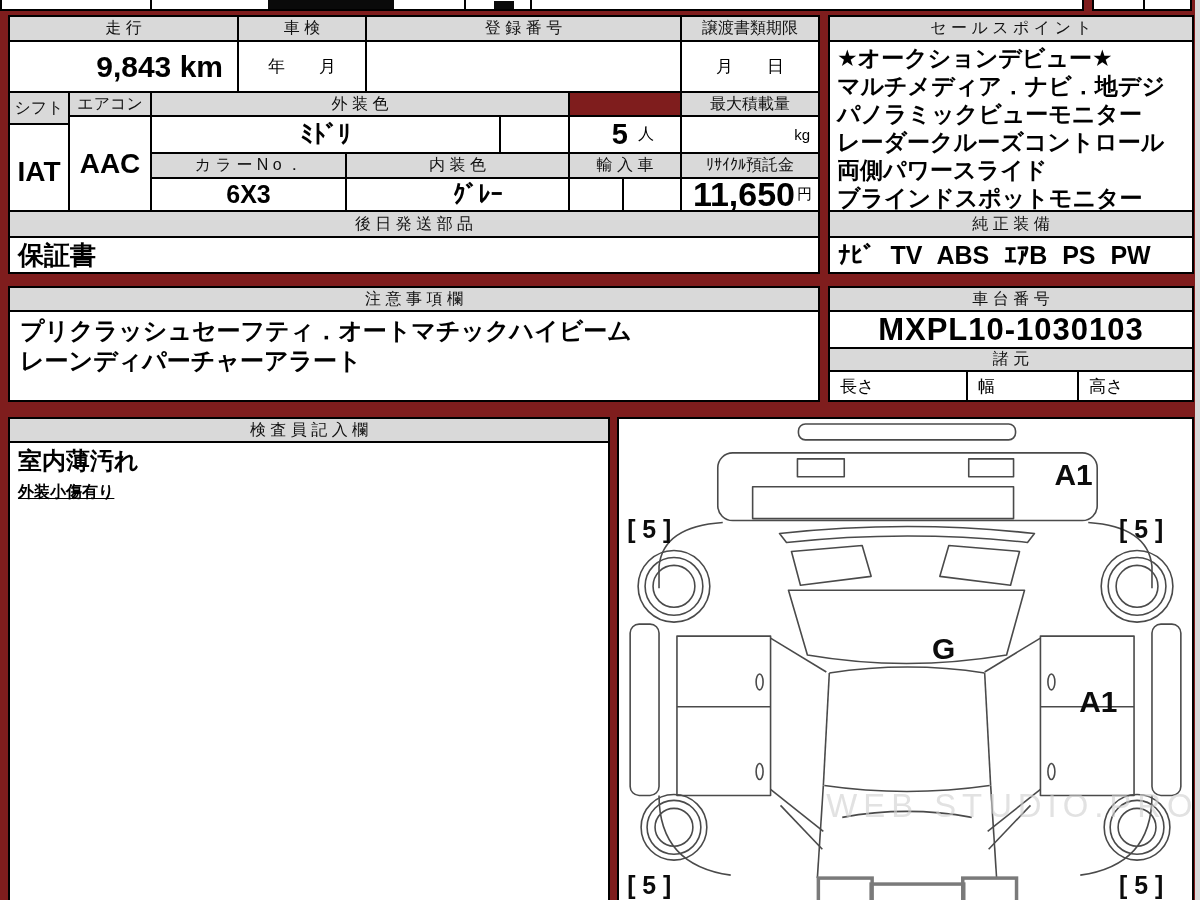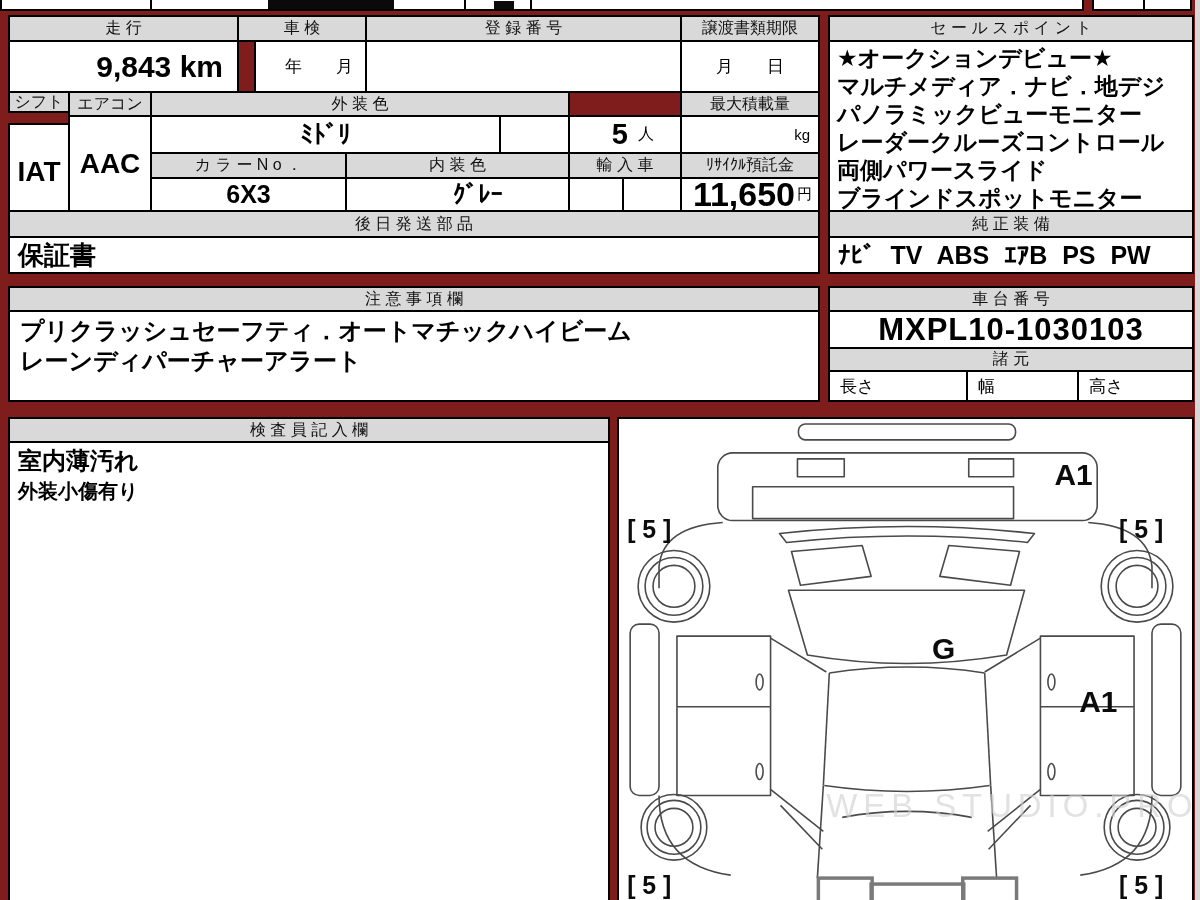--- a/index.html
+++ b/index.html
@@ -33,25 +33,25 @@
   <div class="c" style="left:1143px;top:-8px;width:49px;height:19px;"></div>
   <div class="blob" style="left:268px;top:0;width:126px;height:9px;"></div>
   <div class="blob" style="left:494px;top:1px;width:20px;height:8px;"></div>
 
   <div class="c hd" style="left:8px;top:15px;width:231px;height:27px;">走 行</div>
   <div class="c hd" style="left:237px;top:15px;width:130px;height:27px;">車 検</div>
   <div class="c hd" style="left:365px;top:15px;width:317px;height:27px;">登 録 番 号</div>
   <div class="c hd" style="left:680px;top:15px;width:140px;height:27px;">譲渡書類期限</div>
 
   <div class="c v end b" style="left:8px;top:40px;width:231px;height:53px;font-size:30px;padding-right:14px;">9,843 km</div>
-  <div class="c v ctr" style="left:237px;top:40px;width:130px;height:53px;font-size:17px;white-space:pre;margin-left:17px;">年　　月</div>
+  <div class="c v ctr" style="left:237px;top:40px;width:130px;height:53px;font-size:17px;white-space:pre;">年　　月</div>
   <div class="c" style="left:365px;top:40px;width:317px;height:53px;"></div>
   <div class="c v ctr" style="left:680px;top:40px;width:140px;height:53px;font-size:17px;white-space:pre;">月　　日</div>
 
-  <div class="c hd" style="left:8px;top:91px;width:62px;height:22px;text-align:right;">シフト</div>
+  <div class="c hd" style="left:8px;top:91px;width:62px;height:34px;text-align:right;">シフト</div>
   <div class="c hd" style="left:68px;top:91px;width:84px;height:26px;">エアコン</div>
   <div class="c hd" style="left:150px;top:91px;width:420px;height:26px;">外 装 色</div>
   <div class="c hd" style="left:568px;top:91px;width:124px;height:26px;margin-top:32px;">乗車定員</div>
   <div class="c hd" style="left:680px;top:91px;width:140px;height:26px;">最大積載量</div>
 
   <div class="c v ctr b" style="left:8px;top:115px;width:62px;height:97px;font-size:28px;margin-top:8px;">IAT</div>
   <div class="c v ctr b" style="left:68px;top:115px;width:84px;height:97px;font-size:28px;">AAC</div>
   <div class="c v ctr b" style="left:150px;top:115px;width:351px;height:39px;font-size:25px;">ﾐﾄﾞﾘ</div>
   <div class="c" style="left:499px;top:115px;width:71px;height:39px;"></div>
   <div class="c v end" style="left:568px;top:115px;width:114px;height:39px;padding-right:26px;">
@@ -104,21 +104,21 @@
   <div class="c hd" style="left:828px;top:286px;width:366px;height:26px;">車 台 番 号</div>
   <div class="c v ctr b" style="left:828px;top:310px;width:366px;height:39px;font-size:31px;letter-spacing:1px;">MXPL10-1030103</div>
   <div class="c hd" style="left:828px;top:347px;width:366px;height:25px;">諸 元</div>
   <div class="c v" style="left:828px;top:370px;width:140px;height:32px;font-size:17px;padding-left:10px;">長さ</div>
   <div class="c v" style="left:966px;top:370px;width:113px;height:32px;font-size:17px;padding-left:10px;">幅</div>
   <div class="c v" style="left:1077px;top:370px;width:117px;height:32px;font-size:17px;padding-left:10px;">高さ</div>
 
   <div class="c hd" style="left:8px;top:417px;width:602px;height:26px;">検 査 員 記 入 欄</div>
   <div class="c lines" style="left:8px;top:441px;width:602px;height:461px;padding:2px 8px;">
     <div style="font-size:24px;line-height:31px;">室内薄汚れ</div>
-    <div style="font-size:20px;line-height:31px;">外装小傷有り</div>
+    <div style="font-size:16px;line-height:31px;text-decoration:underline;">外装小傷有り</div>
   </div>
 
   <div class="c" style="left:617px;top:417px;width:577px;height:485px;">
     <svg width="573" height="481" viewBox="0 0 575 483" xmlns="http://www.w3.org/2000/svg">
       <g fill="none" stroke="#4a4a4a" stroke-width="1.6" stroke-linejoin="round">
 
         <rect x="180" y="5" width="218" height="16" rx="7"></rect>
 
         <rect x="99" y="34" width="381" height="68" rx="15"></rect>
         <rect x="179" y="40" width="47" height="18"></rect>

